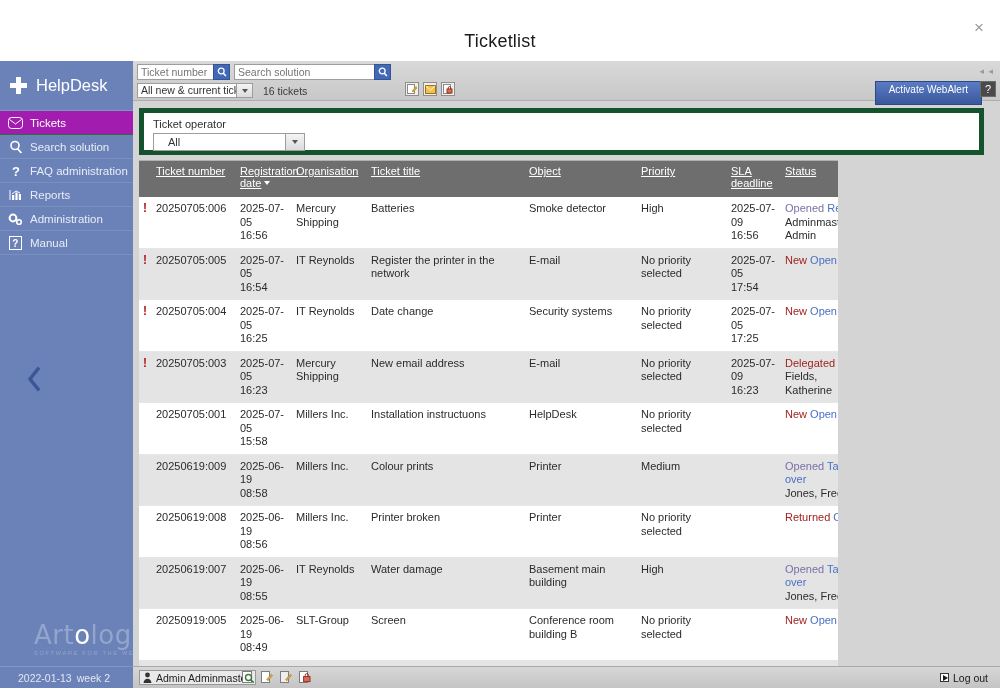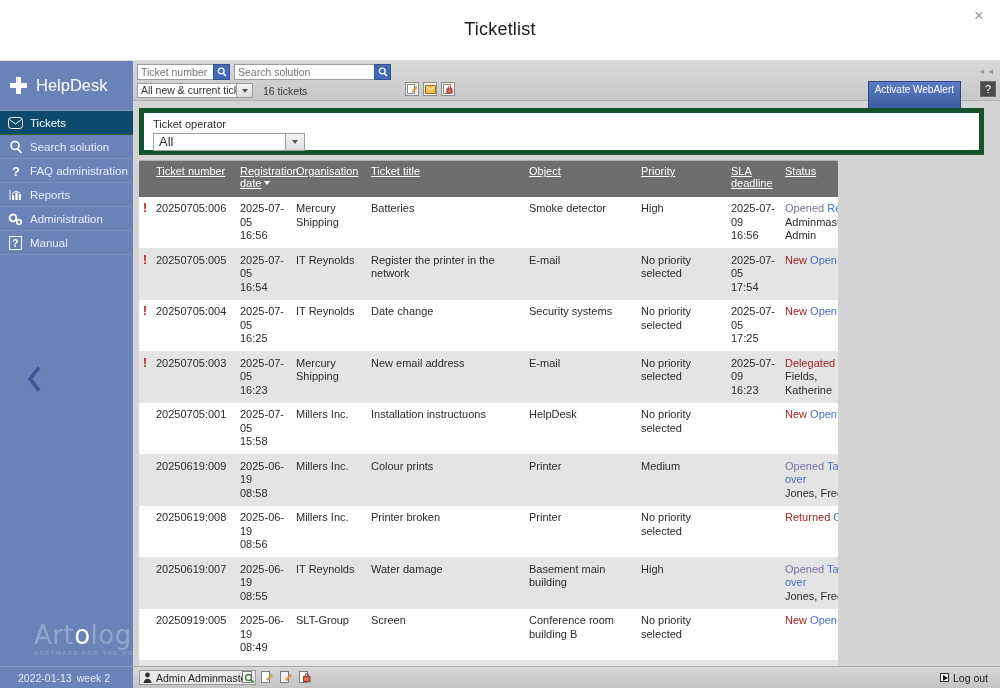--- a/index.html
+++ b/index.html
@@ -7,21 +7,21 @@
     margin: 0; padding: 0;
     width: 1000px; height: 688px;
     overflow: hidden;
     font-family: "Liberation Sans", sans-serif;
     background: #ffffff;
   }
   #app { position: relative; width: 1000px; height: 688px; background: #ffffff; }
 
   
   .titlebar {
-    position: absolute; left: 0; top: 0; width: 1000px; height: 61px;
+    position: absolute; left: 0; top: 12px; width: 1000px; height: 61px;
     background: #ffffff; border-bottom: 1px solid #e2e2e2;
   }
   .titlebar .title {
     position: absolute; left: 0; right: 0; top: 19px;
     text-align: center; font-size: 18px; color: #1b1b1b; letter-spacing: .2px;
   }
   .titlebar .closebtn {
     position: absolute; right: 8px; top: 3px; width: 26px; height: 26px;
     color: #9a9a9a; font-size: 17px; line-height: 26px; text-align: center;
     cursor: pointer; user-select: none;
@@ -50,21 +50,21 @@
     content: ""; position: absolute; background: #ffffff;
   }
   .brand .plus:before { left: 6px; top: 0; width: 5px; height: 17px; }
   .brand .plus:after { left: 0; top: 6px; width: 17px; height: 5px; }
 
   .navitem {
     height: 24px; display: flex; align-items: center; gap: 7px;
     padding-left: 8px; color: #e8ecf6; font-size: 11.5px;
     border-bottom: 1px solid #7a8fc0; cursor: pointer; position: relative;
   }
-  .navitem.active { background: #0c4a6e; color: #ffffff; border-bottom-color:#356b32; }
+  .navitem.active { background: #a21caf; color: #ffffff; border-bottom-color:#356b32; }
   .navitem.dim { color: #a8b4d2; }
   .navicon {
     width: 15px; height: 15px; flex: 0 0 15px;
     display: flex; align-items: center; justify-content: center;
   }
   .navicon svg { display: block; }
 
   .collapse-arrow {
     position: absolute; left: 25px; top: 305px;
     width: 18px; height: 26px; cursor: pointer;
@@ -123,40 +123,40 @@
   }
   .caret { width:0;height:0;border-left:3px solid transparent;border-right:3px solid transparent;border-top:4px solid #555; }
   .tcount { font-size: 10.5px; color: #3a3a3a; margin-left: 6px; }
 
   .tb-icons { position: absolute; left: 272px; top: 21px; display: flex; gap: 4px; align-items: center; }
   .tbicon {
     width: 14px; height: 14px; border: 1px solid #8e8e8e; background: #f2f0e6;
     display: flex; align-items: center; justify-content: center; cursor: pointer;
   }
   .webalert {
-    position: absolute; right: 39px; top: 20px; height: 32px;
+    position: absolute; right: 18px; top: 20px; height: 24px;
     background: linear-gradient(#5a7cc4,#39579c); border: 1px solid #2d4880;
-    color: #fff; font-size: 10px; padding: 0 6px; line-height: 15px;
+    color: #fff; font-size: 10px; padding: 0 13px; line-height: 15px;
     cursor: pointer; white-space: nowrap;
   }
   .helpbtn {
     position: absolute; right: 4px; top: 20px; width: 16px; height: 16px;
     border: 1px solid #6b6b6b; background: #4a4a4a; color: #fff;
     font-size: 11px; line-height: 14px; text-align: center; cursor: pointer;
   }
   .resizedots { position: absolute; right: 6px; top: 5px; font-size: 9px; color:#9a9a9a; letter-spacing:1px; }
 
   
   .filterpanel {
     position: absolute; left: 139px; top: 47px; width: 845px; height: 47px;
     background: #ffffff; border: 5px solid #14532d;
   }
   .filterpanel .flabel { position: absolute; left: 9px; top: 5px; font-size: 11px; color: #2f2f2f; }
   .filterpanel .fsel { position: absolute; left: 9px; top: 20px; width: 152px; height: 18px; }
-  .filterpanel .fsel .selbox { height: 18px; line-height: 16px; font-size: 13px; padding-left: 5px; }
+  .filterpanel .fsel .selbox { height: 18px; line-height: 16px; font-size: 11px; padding-left: 14px; }
   .filterpanel .fsel .arrowbtn { height: 18px; width: 20px; }
 
   
   .tablewrap {
     position: absolute; left: 139px; top: 99px; width: 699px; height: 568px;
     overflow: hidden; background: #ffffff; border-top: 1px solid #b0b0b0;
   }
   table.tickets { border-collapse: collapse; width: 699px; table-layout: fixed; }
   table.tickets thead th {
     background: #6e6e6e; color: #ffffff; text-align: left; vertical-align: top;

